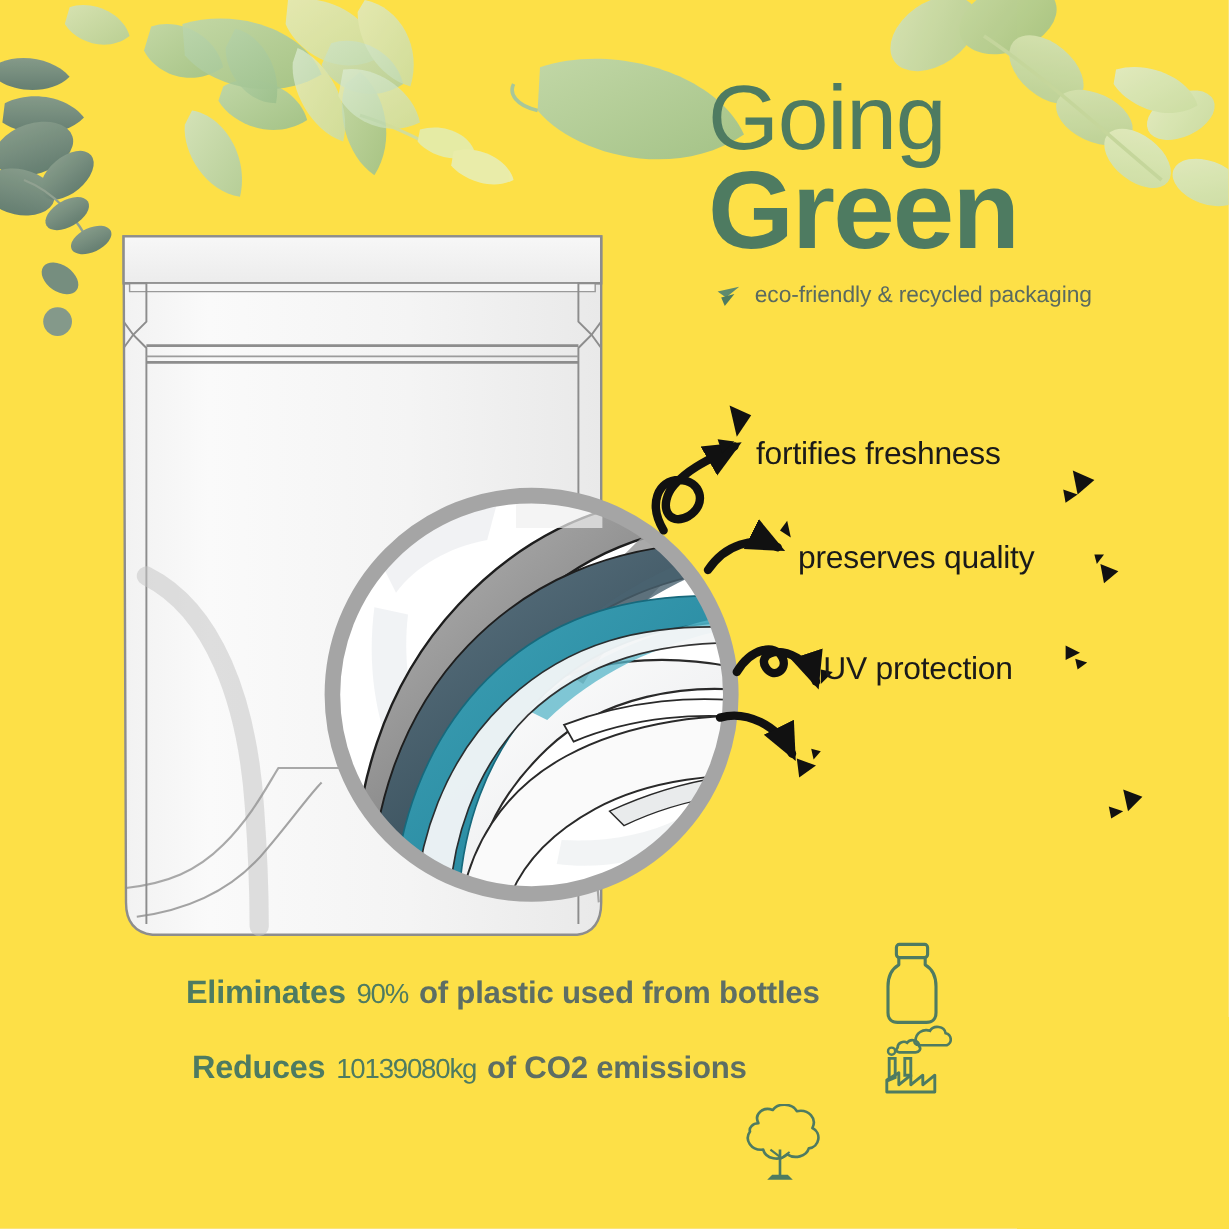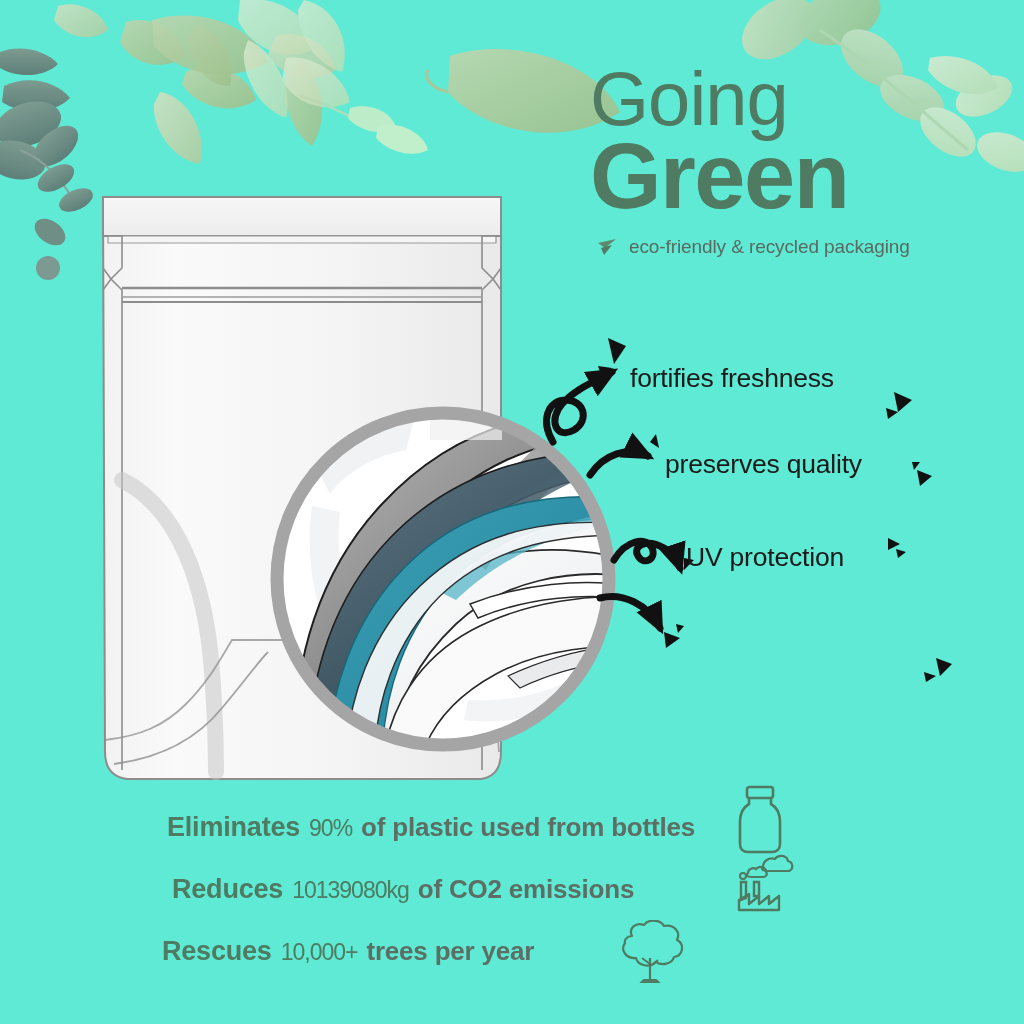--- a/index.html
+++ b/index.html
@@ -5,21 +5,21 @@
   * { margin:0; padding:0; box-sizing:border-box; }
   html,body { width:1024px; height:1024px; }
   body {
     font-family: "Liberation Sans", sans-serif;
     background: #F8EDE7;
     overflow: hidden;
     position: relative;
   }
   #stage {
     position:absolute; left:0; top:0; width:1024px; height:1024px;
-    background:#5eead4;
+    background:#fde047;
     overflow:hidden;
   }
   .layer { position:absolute; left:0; top:0; width:1024px; height:1024px; }
   svg.layer { overflow:visible; }
 
   
   #headline-block {
     position:absolute; left:590px; top:62px; width:420px;
     text-align:left;
   }
@@ -56,21 +56,21 @@
     font-weight:400;
     white-space:nowrap;
     letter-spacing:-0.2px;
   }
   #feat-0 { left:630px; top:363px; }
   #feat-1 { left:665px; top:449px; }
   #feat-2 { left:686px; top:542px; }
   #feat-3 { left:678px; top:633px; }
 
   
-  #stats-block { position:absolute; left:12px; top:812px; width:920px; }
+  #stats-block { position:absolute; left:0px; top:812px; width:920px; }
   .stat-row {
     display:flex; align-items:baseline;
     height:62px;
     white-space:nowrap;
   }
   .stat-inner { display:flex; align-items:baseline; gap:9px; }
   .stat-lead {
     font-size:27px; font-weight:700; color:#4E7B61; letter-spacing:-0.2px;
   }
   .stat-value {
@@ -358,27 +358,20 @@
     </div>
 
     <div class="stat-row" id="stat-row-1">
       <div class="stat-inner">
         <span class="stat-lead">Reduces</span>
         <span class="stat-value">10139080kg</span>
         <span class="stat-tail">of CO2 emissions</span>
       </div>
     </div>
 
-    <div class="stat-row" id="stat-row-2">
-      <div class="stat-inner">
-        <span class="stat-lead">Rescues</span>
-        <span class="stat-value">10,000+</span>
-        <span class="stat-tail">trees per year</span>
-      </div>
-    </div>
   </div>
 
   <svg class="stat-icon" id="icon-bottle" width="56" height="72" viewBox="0 0 56 72">
     <rect x="15" y="3" width="26" height="11" rx="2.5" fill="none" stroke="#4E7B61" stroke-width="2.6"></rect>
     <path d="M17,14 L17,20 C10,24 8,30 8,38 L8,60 C8,65 11,68 16,68 L40,68 C45,68 48,65 48,60
              L48,38 C48,30 46,24 39,20 L39,14" fill="none" stroke="#4E7B61" stroke-width="2.6" stroke-linejoin="round"></path>
   </svg>
 
   <svg class="stat-icon" id="icon-factory" width="62" height="60" viewBox="0 0 62 60">
 

